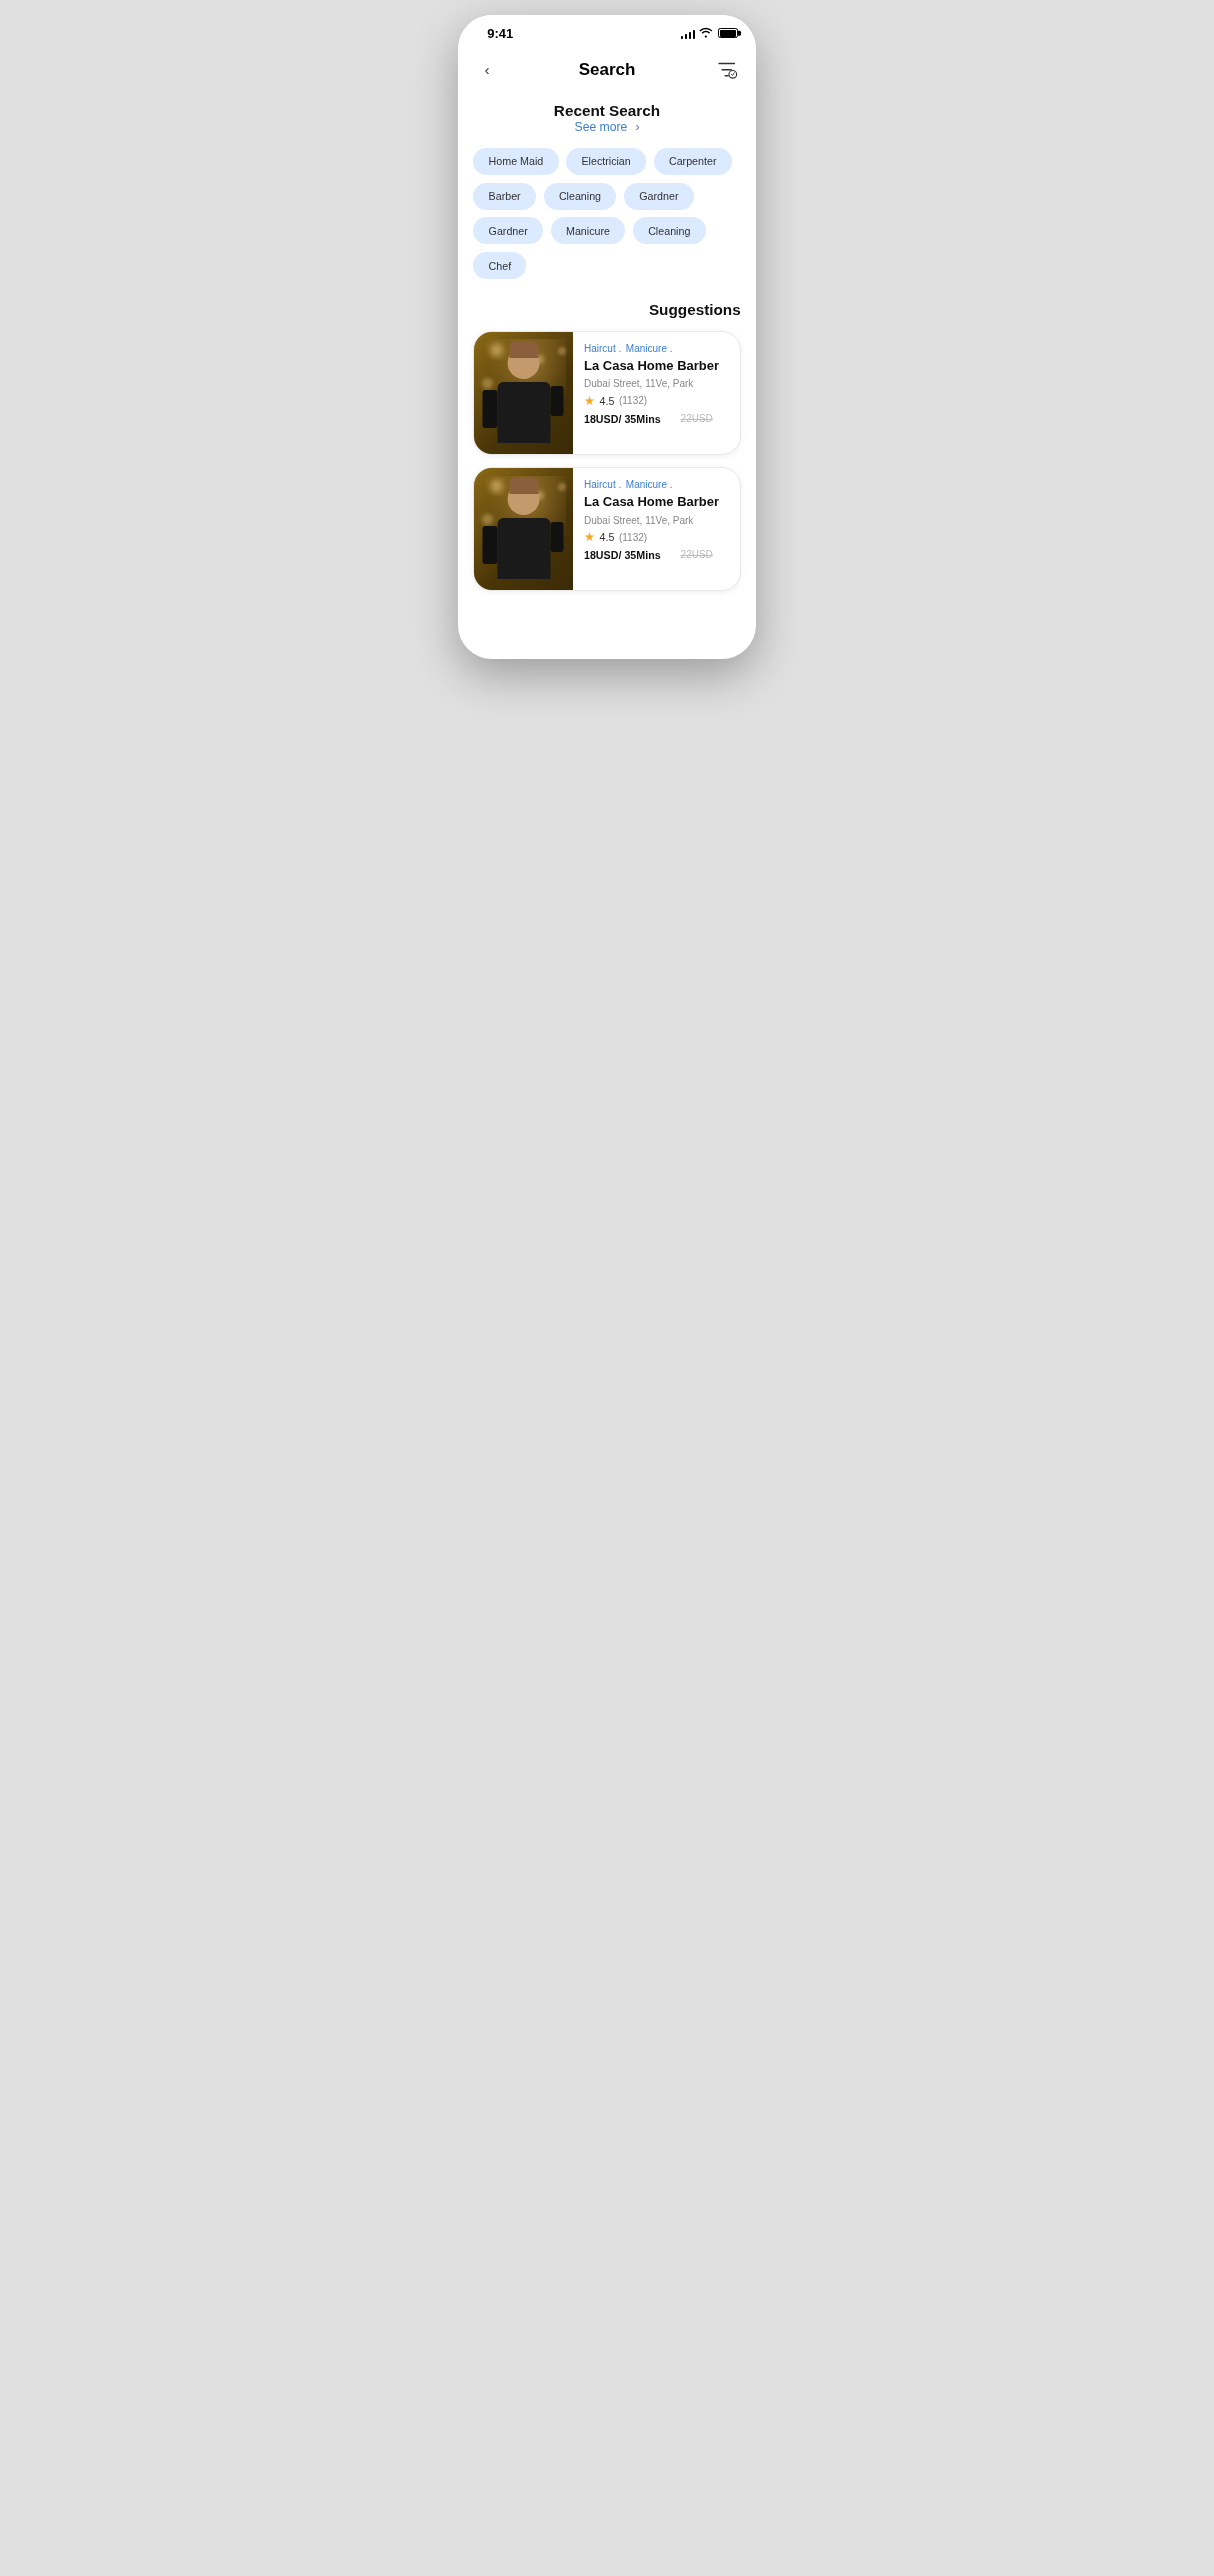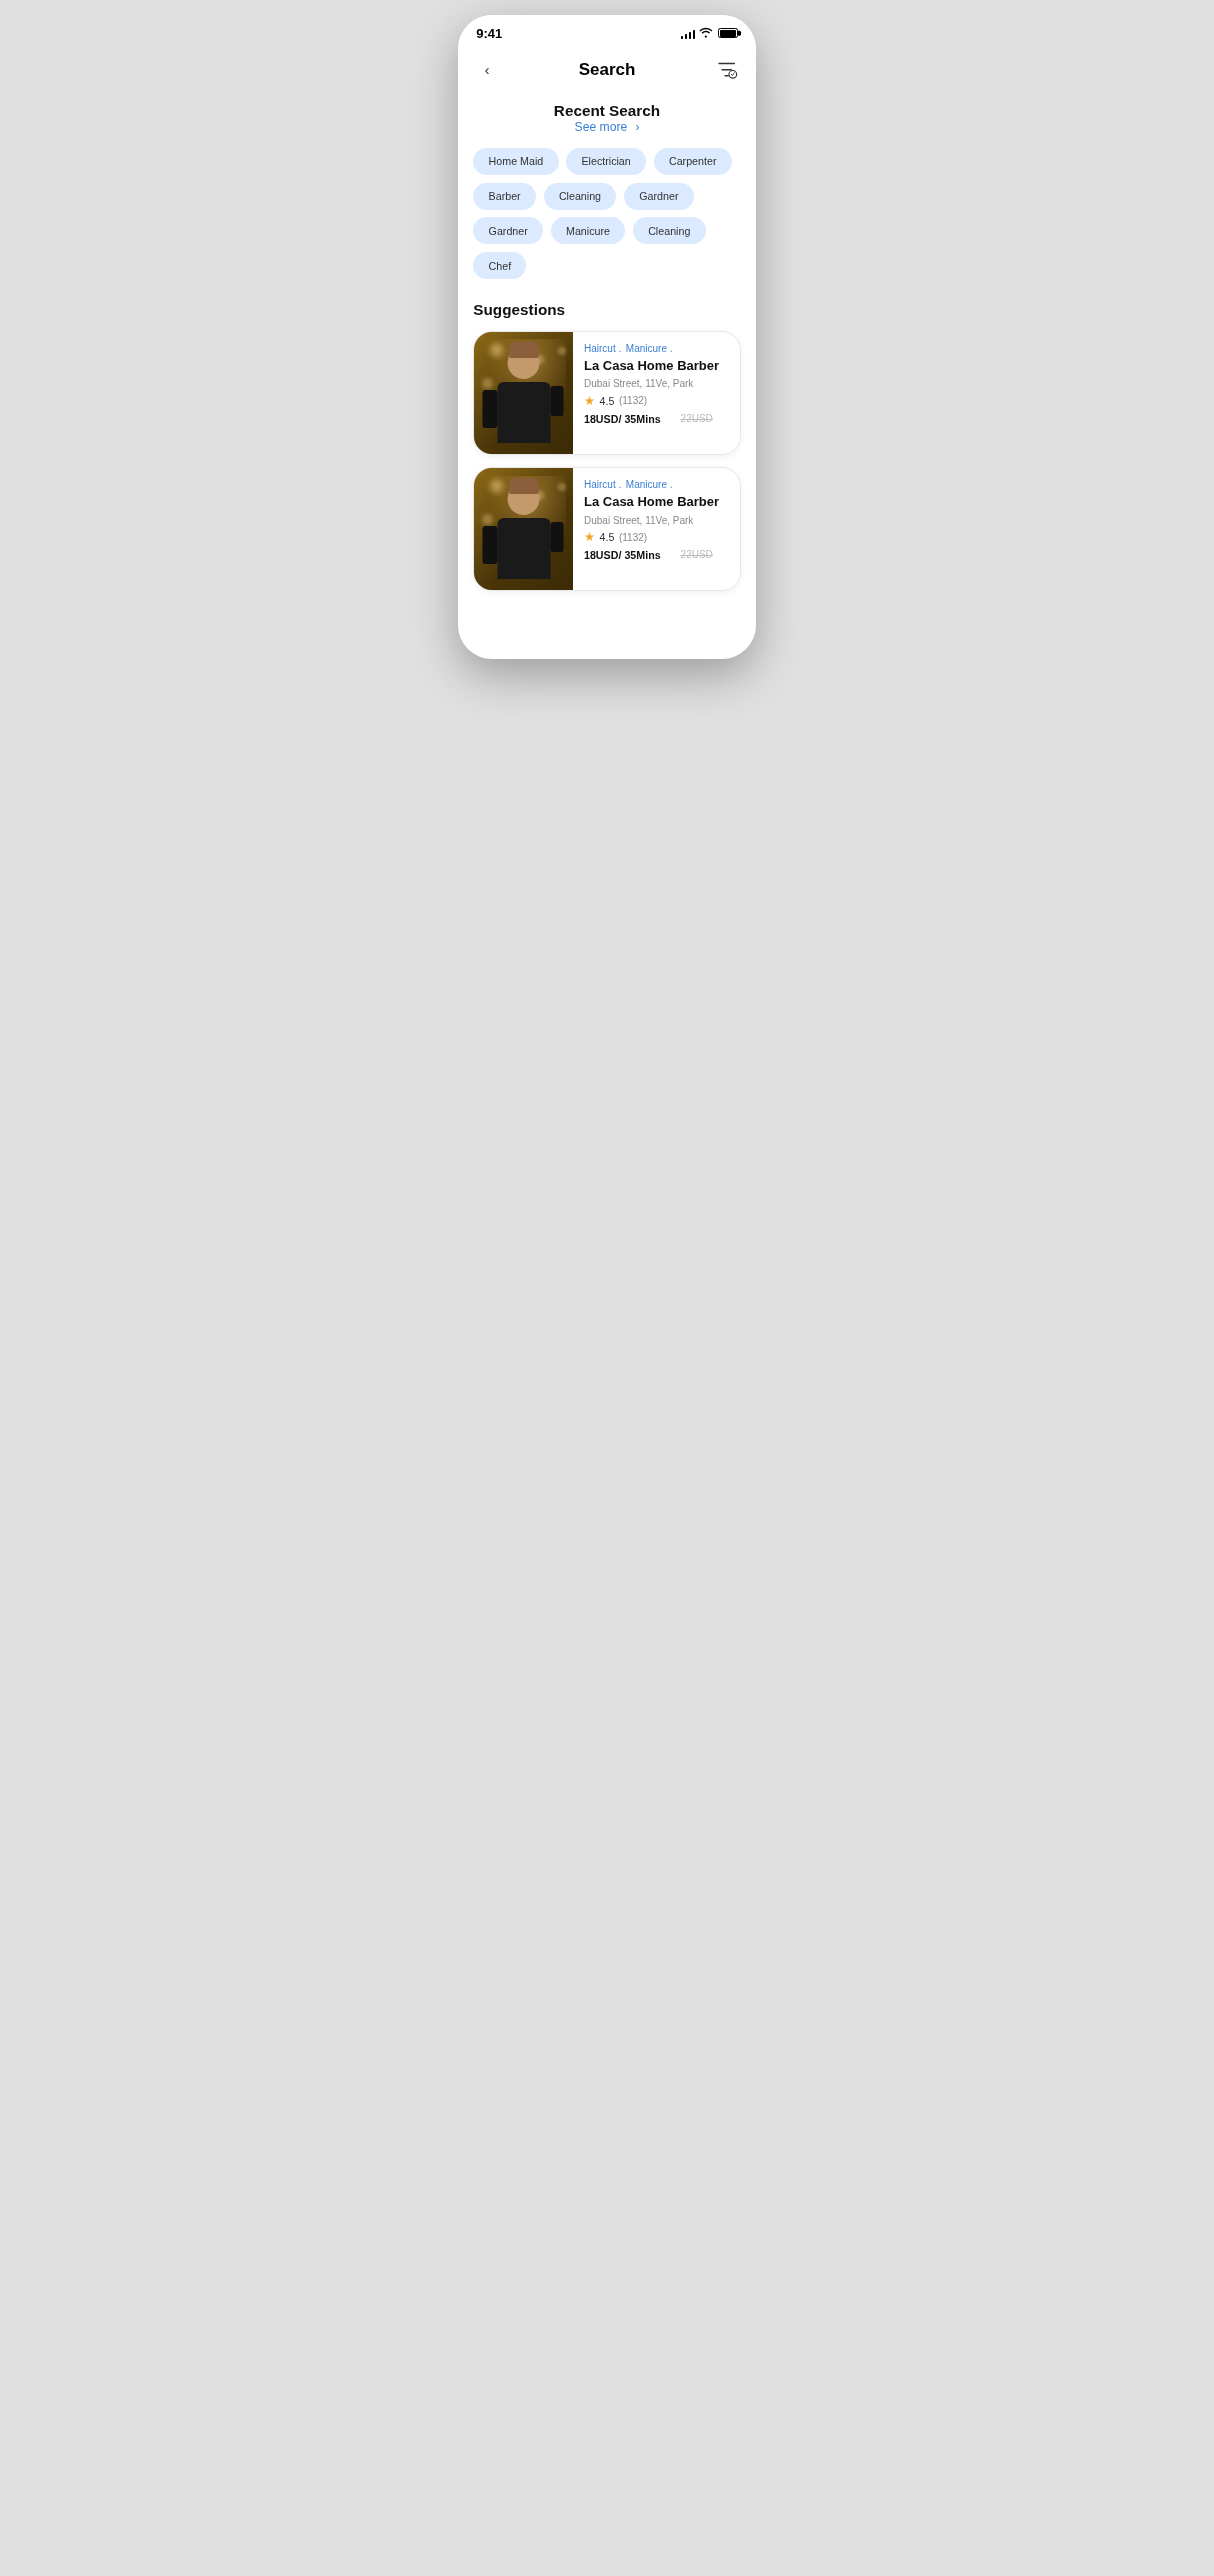--- a/index.html
+++ b/index.html
@@ -30,20 +30,21 @@
       justify-content: space-between;
       align-items: center;
       padding: 10.7px 18.3px 6.1px;
       background: #fff;
     }
 
     .status-time {
       font-size: 13px;
       font-weight: 600;
       color: #000;
+      margin-left: 11px;
     }
 
     .status-icons {
       display: flex;
       align-items: center;
       gap: 4.6px;
     }
 
     .signal-bars {
       display: flex;
@@ -205,20 +206,21 @@
       font-weight: 500;
       cursor: pointer;
       white-space: nowrap;
     }
 
     .suggestions-title {
       font-size: 15.3px;
       font-weight: 700;
       color: #111;
       margin-bottom: 12.2px;
+      text-align: right;
     }
 
     .suggestion-card {
       display: flex;
       background: #fff;
       border-radius: 19px;
       border: 0.8px solid #e8e8e8;
       overflow: hidden;
       margin-bottom: 12.2px;
       box-shadow: 0 1.5px 6.1px rgba(0,0,0,0.06);

